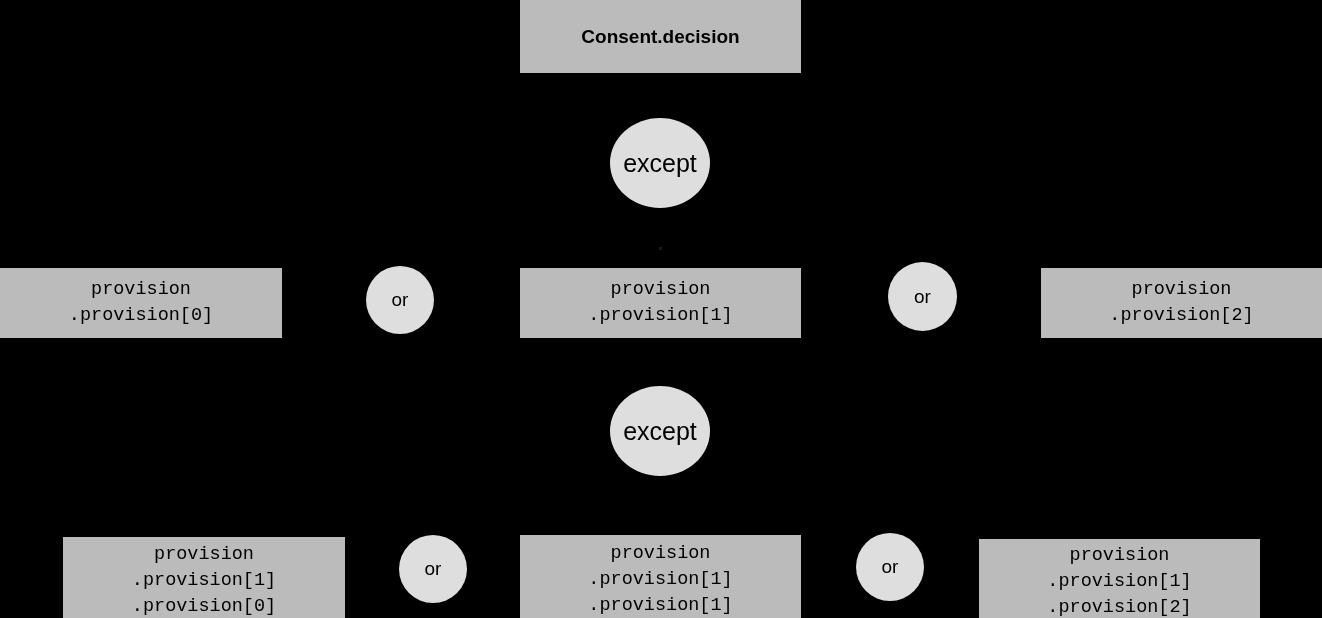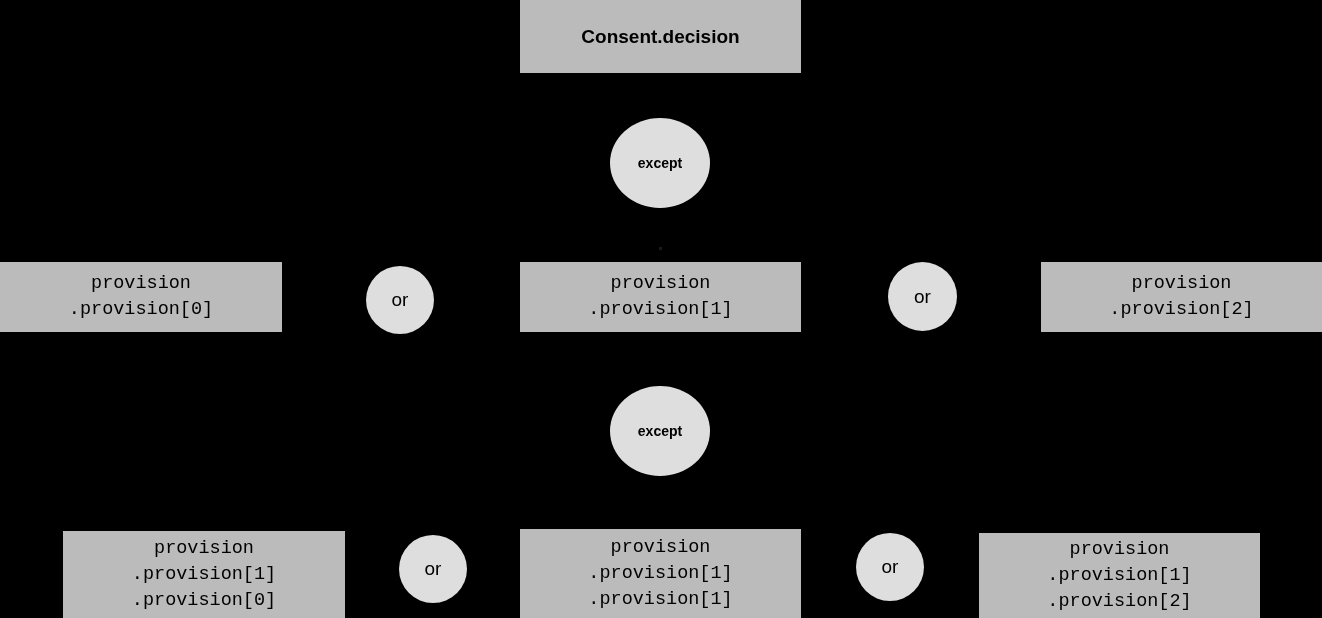--- a/index.html
+++ b/index.html
@@ -34,39 +34,40 @@
     font-family: "Liberation Sans", sans-serif;
     font-weight: bold;
     font-size: 19px;
     letter-spacing: 0px;
   }
   .node-box.code {
     font-family: "Liberation Mono", "DejaVu Sans Mono", monospace;
     font-size: 18.5px;
     line-height: 26px;
     text-align: center;
+    margin-top: 6px;
   }
   .node-box.code .ln {
     display: block;
     white-space: pre;
   }
   .op-node {
     position: absolute;
     background: #dedede;
     color: #000000;
     border-radius: 50%;
     display: flex;
     align-items: center;
     justify-content: center;
     box-sizing: border-box;
   }
   .op-node.except {
     font-family: "Liberation Sans", sans-serif;
-    font-weight: bold;
-    font-size: 14px;
+    font-weight: normal;
+    font-size: 25px;
   }
   .op-node.or {
     font-family: "Liberation Sans", sans-serif;
     font-weight: normal;
     font-size: 19px;
     text-align: right;
   }
   .edge-dot {
     position: absolute;
     width: 3px;

